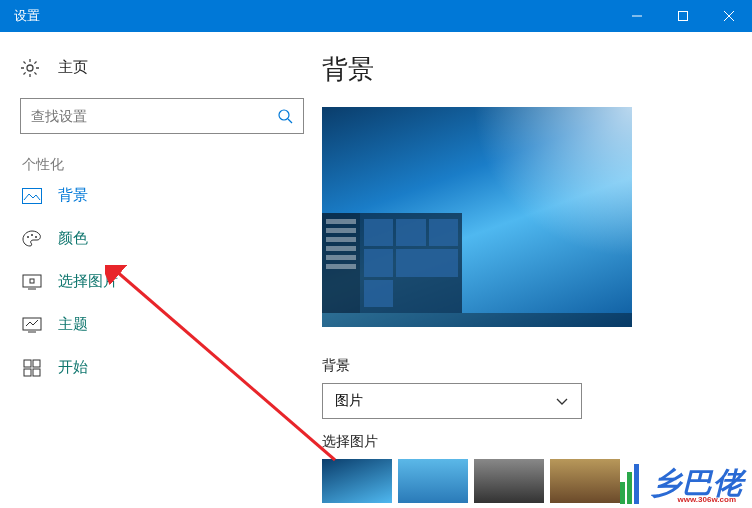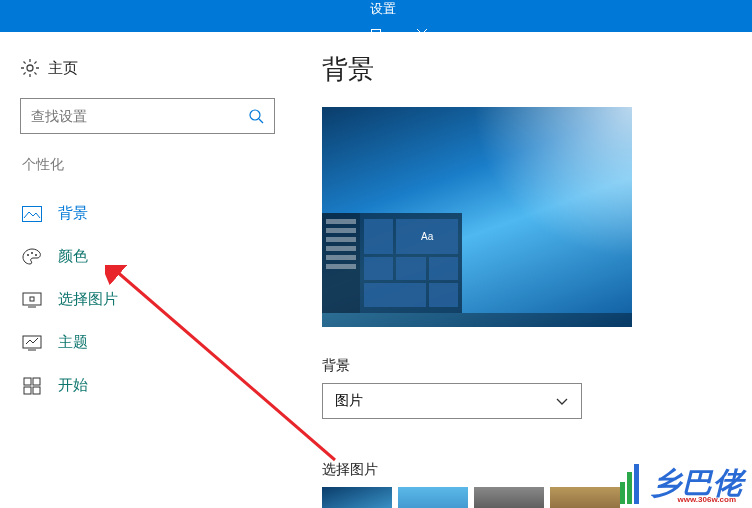--- a/index.html
+++ b/index.html
@@ -1,35 +1,35 @@
 <!DOCTYPE html>
 <html><head>
   <meta charset="utf-8">
   <style>
     * { margin: 0; padding: 0; box-sizing: border-box; font-family: "Microsoft YaHei", "Segoe UI", sans-serif; }
     body { width: 752px; height: 508px; background: #fff; overflow: hidden; position: relative; }
     
-    .titlebar { height: 32px; background: #0078d7; display: flex; align-items: center; color: #fff; flex-direction: column; }
+    .titlebar { height: 32px; background: #0078d7; display: flex; align-items: center; color: #fff; }
     .titlebar-title { padding-left: 14px; font-size: 13px; flex: 1; }
     .titlebar-controls { display: flex; }
     .titlebar-btn { width: 46px; height: 32px; display: flex; align-items: center; justify-content: center; color: #fff; }
     .titlebar-btn svg { width: 12px; height: 12px; }
     
     .content { display: flex; height: calc(100% - 32px); }
     
     .sidebar { width: 300px; padding: 20px 0 0 20px; }
-    .home-row { display: flex; align-items: center; gap: 8px; padding: 6px 0 20px 0; }
+    .home-row { display: flex; align-items: flex-start; gap: 18px; padding: 6px 0 20px 0; }
     .home-row .icon { width: 20px; height: 20px; }
     .home-label { font-size: 15px; color: #222; }
     
-    .search-box { width: 255px; height: 36px; border: 1px solid #888; display: flex; align-items: center; padding: 0 10px; margin-bottom: 22px; }
+    .search-box { width: 284px; height: 36px; border: 1px solid #888; display: flex; align-items: center; padding: 0 10px; margin-bottom: 22px; }
     .search-box input { flex: 1; border: none; outline: none; font-size: 14px; color: #555; background: transparent; }
     .search-icon { color: #0078d7; }
     
-    .section-header { color: #7a7a7a; font-size: 14px; margin-bottom: 18px; padding-left: 2px; }
+    .section-header { color: #7a7a7a; font-size: 14px; padding-left: 2px; }
     
     .nav-item { display: flex; align-items: center; gap: 16px; padding: 12px 0 12px 2px; cursor: pointer; }
     .nav-item .nav-icon { width: 20px; height: 18px; display: flex; align-items: center; justify-content: center; color: #333; }
     .nav-item.active .nav-icon { color: #0078d7; }
     .nav-item.active .nav-label { color: #0078d7; }
     .nav-label { font-size: 15px; color: #0f766e; }
     
     .main { flex: 1; padding: 20px 30px 0 22px; overflow: hidden; }
     .main-title { font-size: 26px; font-weight: 400; color: #222; margin-bottom: 20px; }
     
@@ -37,21 +37,21 @@
     .preview .light { position: absolute; top: 0; left: 40%; width: 60%; height: 80%; background: radial-gradient(ellipse at top right, rgba(255,255,255,0.7), transparent 60%); }
     .mini-taskbar { position: absolute; bottom: 0; left: 0; right: 0; height: 14px; background: rgba(0,0,0,0.35); }
     .start-menu { position: absolute; bottom: 14px; left: 0; width: 140px; height: 100px; background: rgba(10,40,70,0.75); display: flex; }
     .start-left { width: 38px; background: rgba(0,0,0,0.2); display: flex; flex-direction: column; padding: 6px 4px; gap: 4px; }
     .start-left div { height: 5px; background: rgba(255,255,255,0.4); }
     .start-tiles { flex: 1; display: grid; grid-template-columns: repeat(3, 1fr); gap: 3px; padding: 6px 4px; }
     .tile { background: rgba(40,100,160,0.8); display: flex; align-items: center; justify-content: center; font-size: 10px; color: #fff; }
     .tile.wide { grid-column: span 2; }
     
     .field-label { font-size: 14px; color: #222; margin-bottom: 8px; }
-    .dropdown { width: 260px; height: 36px; border: 1px solid #888; display: flex; align-items: center; justify-content: space-between; padding: 0 12px; margin-bottom: 42px; cursor: pointer; }
+    .dropdown { width: 260px; height: 36px; border: 1px solid #888; display: flex; align-items: center; justify-content: space-between; padding: 0 12px; margin-bottom: 14px; cursor: pointer; }
     .dropdown-value { font-size: 14px; }
     .chevron { width: 14px; height: 14px; }
     
     .thumbs { display: flex; gap: 6px; }
     .thumb { width: 70px; height: 44px; }
     .thumb.t1 { background: linear-gradient(160deg, #0a3d6b, #4fb8f0); }
     .thumb.t2 { background: linear-gradient(180deg, #5bb8e8, #2a7ab8); }
     .thumb.t3 { background: linear-gradient(180deg, #888, #333); }
     .thumb.t4 { background: linear-gradient(180deg, #b8985a, #6b4a2a); }
     
@@ -172,21 +172,20 @@
         <div class="start-left">
             <div></div>
             <div></div>
             <div></div>
             <div></div>
             <div></div>
             <div></div>
           </div>
         <div class="start-tiles">
           <div class="tile"></div>
-            <div class="tile wide">Aa</div>
           <div class="tile"></div>
             <div class="tile"></div>
             <div class="tile"></div>
           <div class="tile wide"></div>
             <div class="tile"></div>
         </div>
       </div>
       <div class="mini-taskbar"></div>
     </div>
 

